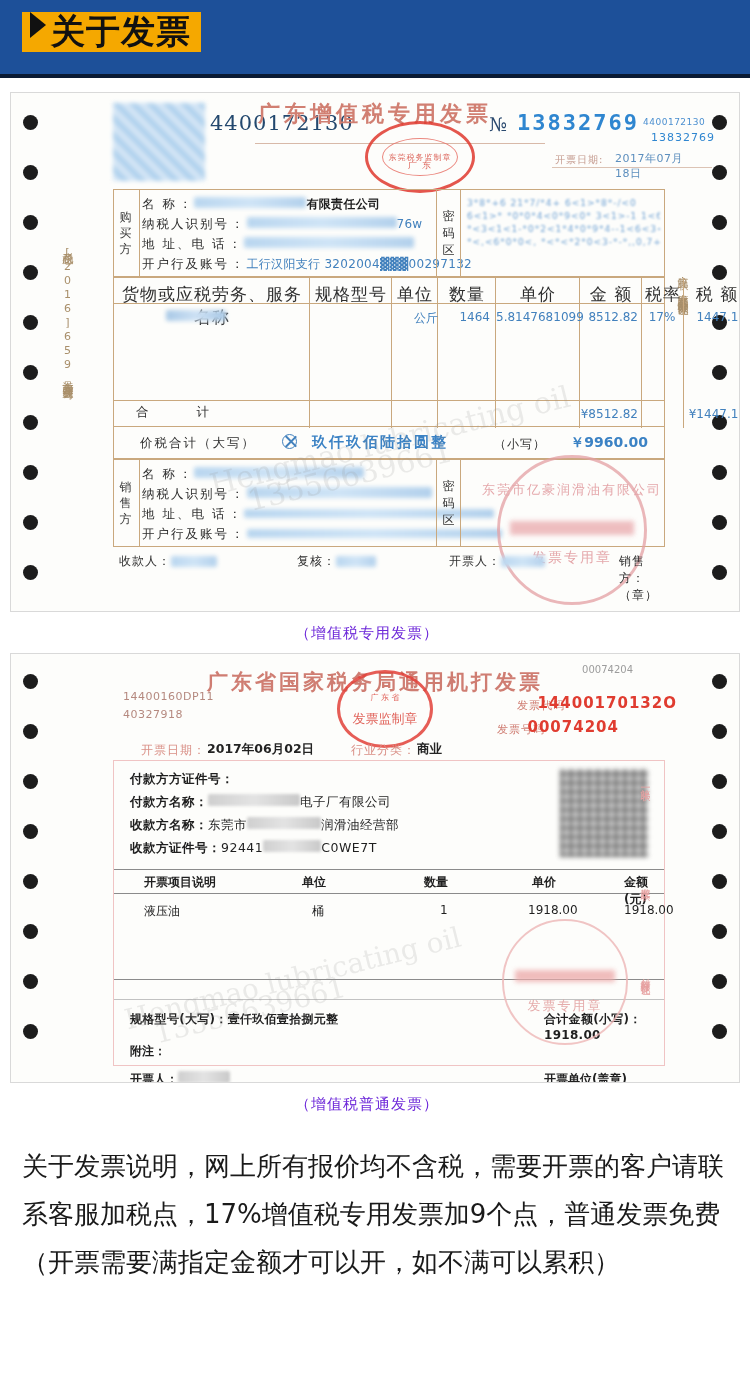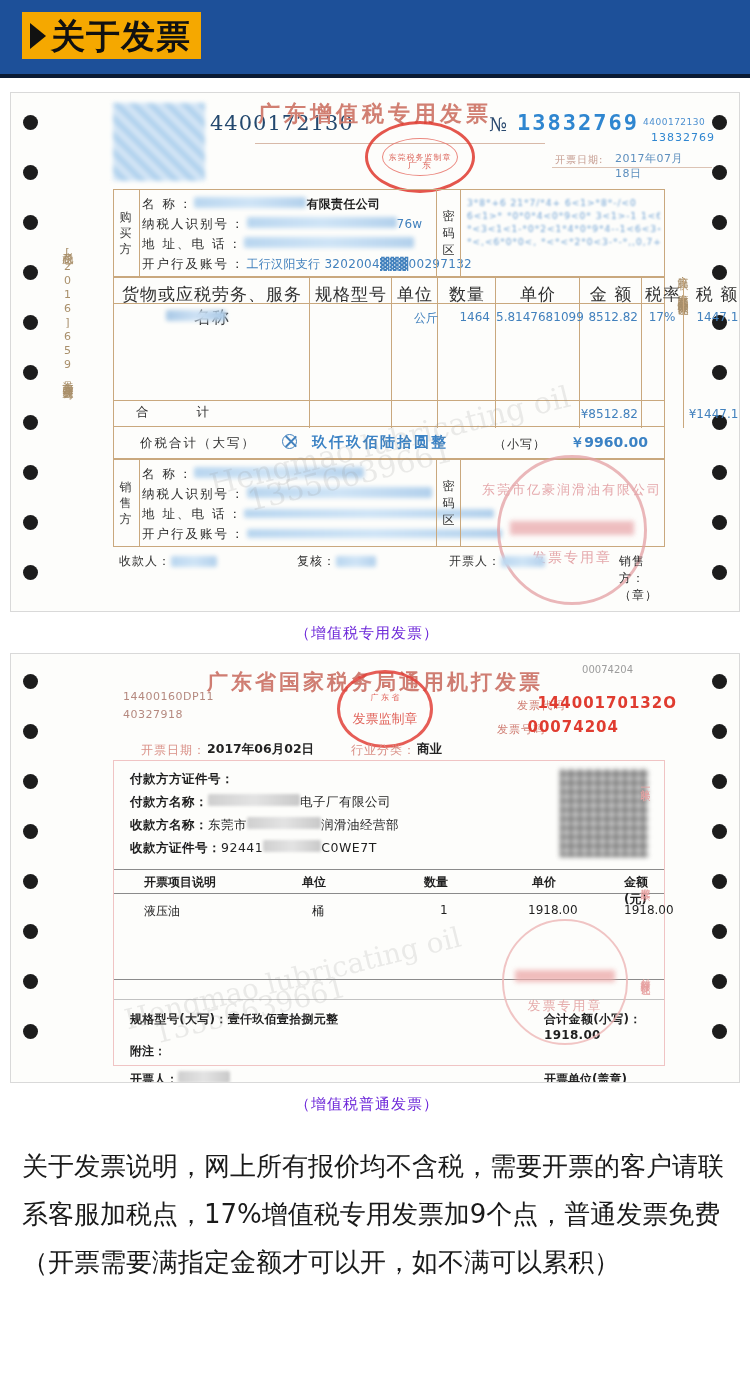--- a/index.html
+++ b/index.html
@@ -14,23 +14,23 @@
   .banner {
     height: 78px;
     background: linear-gradient(180deg,#2a5fae 0%, #1d5099 40%, #174border 100%);
     background: #1d5099;
     position: relative;
     border-bottom: 4px solid #0a1a33;
   }
   .banner-badge {
     position: absolute;
     left: 22px; top: 12px;
-    height: 47px;
+    height: 40px;
     background: #f5a800;
-    display: flex; align-items: center;
+    display: flex; align-items: flex-start;
     padding: 0 10px 0 8px;
   }
   .badge-arrow {
     width: 0; height: 0;
     border-top: 13px solid transparent;
     border-bottom: 13px solid transparent;
     border-left: 16px solid #111111;
     margin-right: 5px;
   }
   .badge-text {

